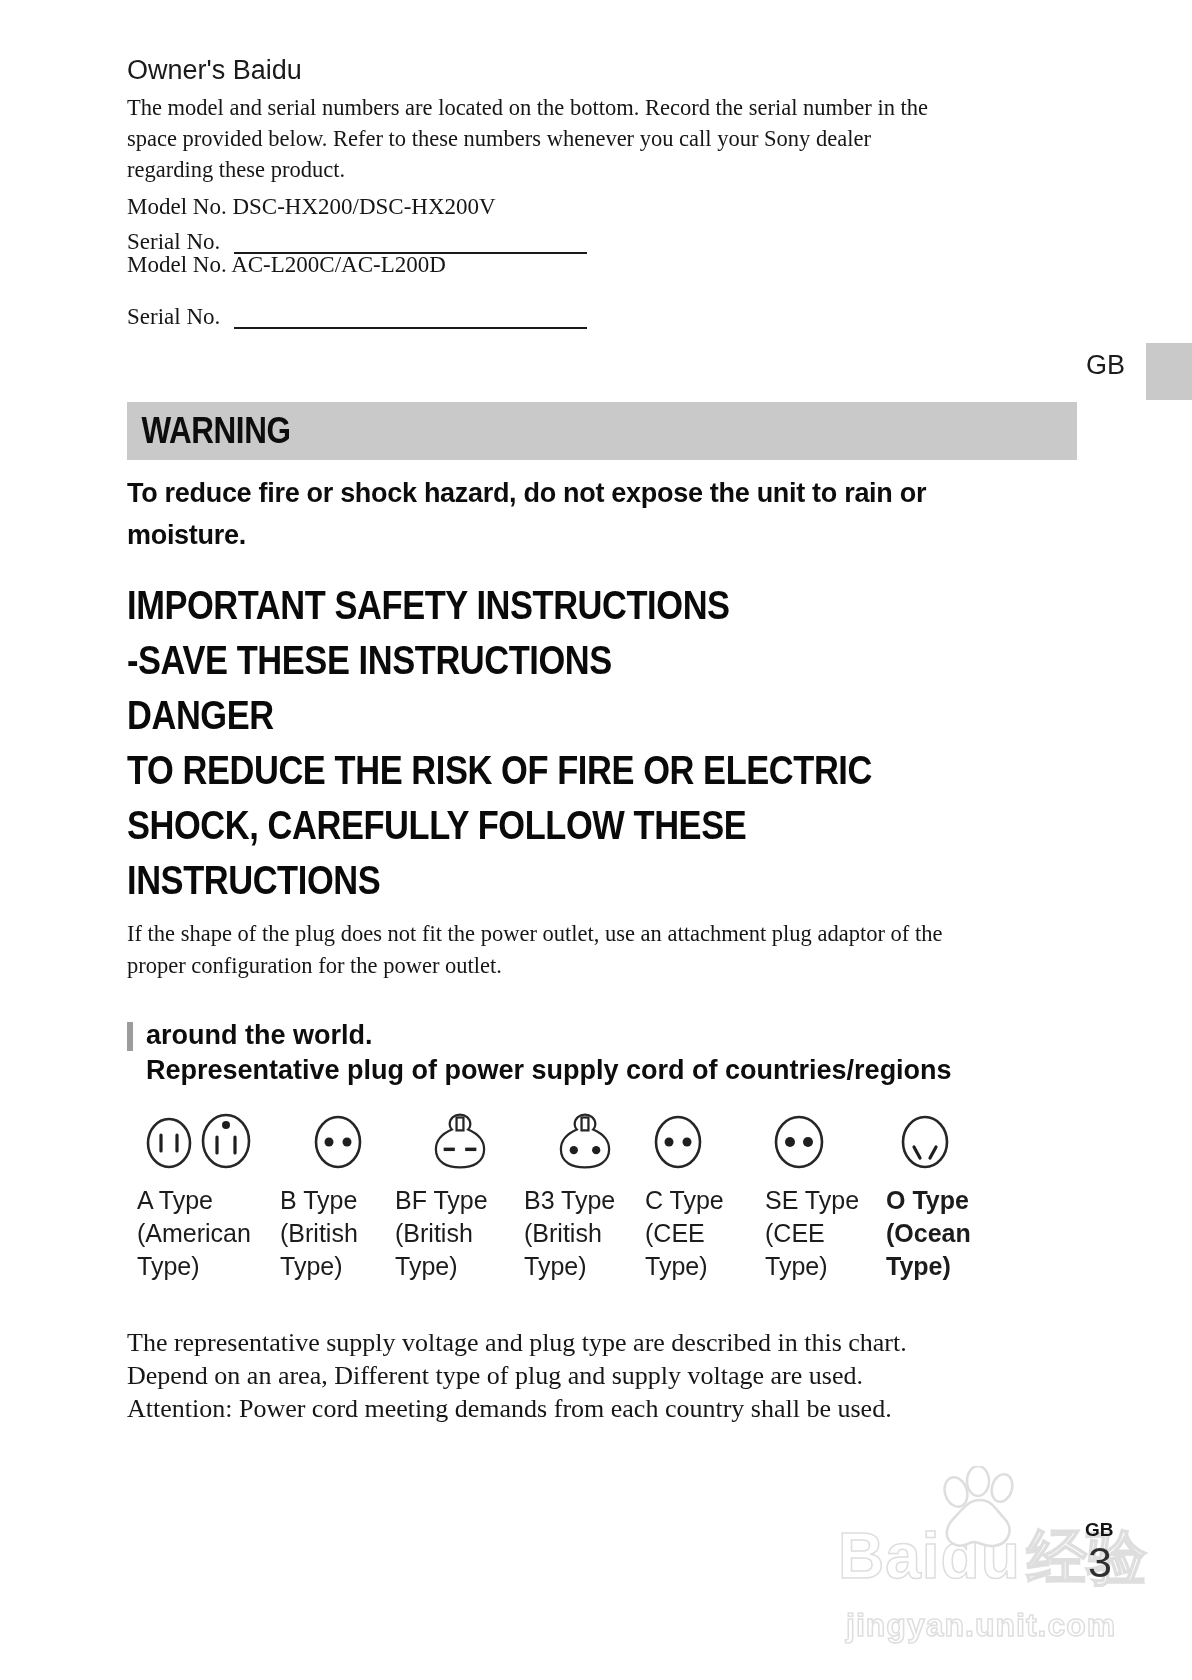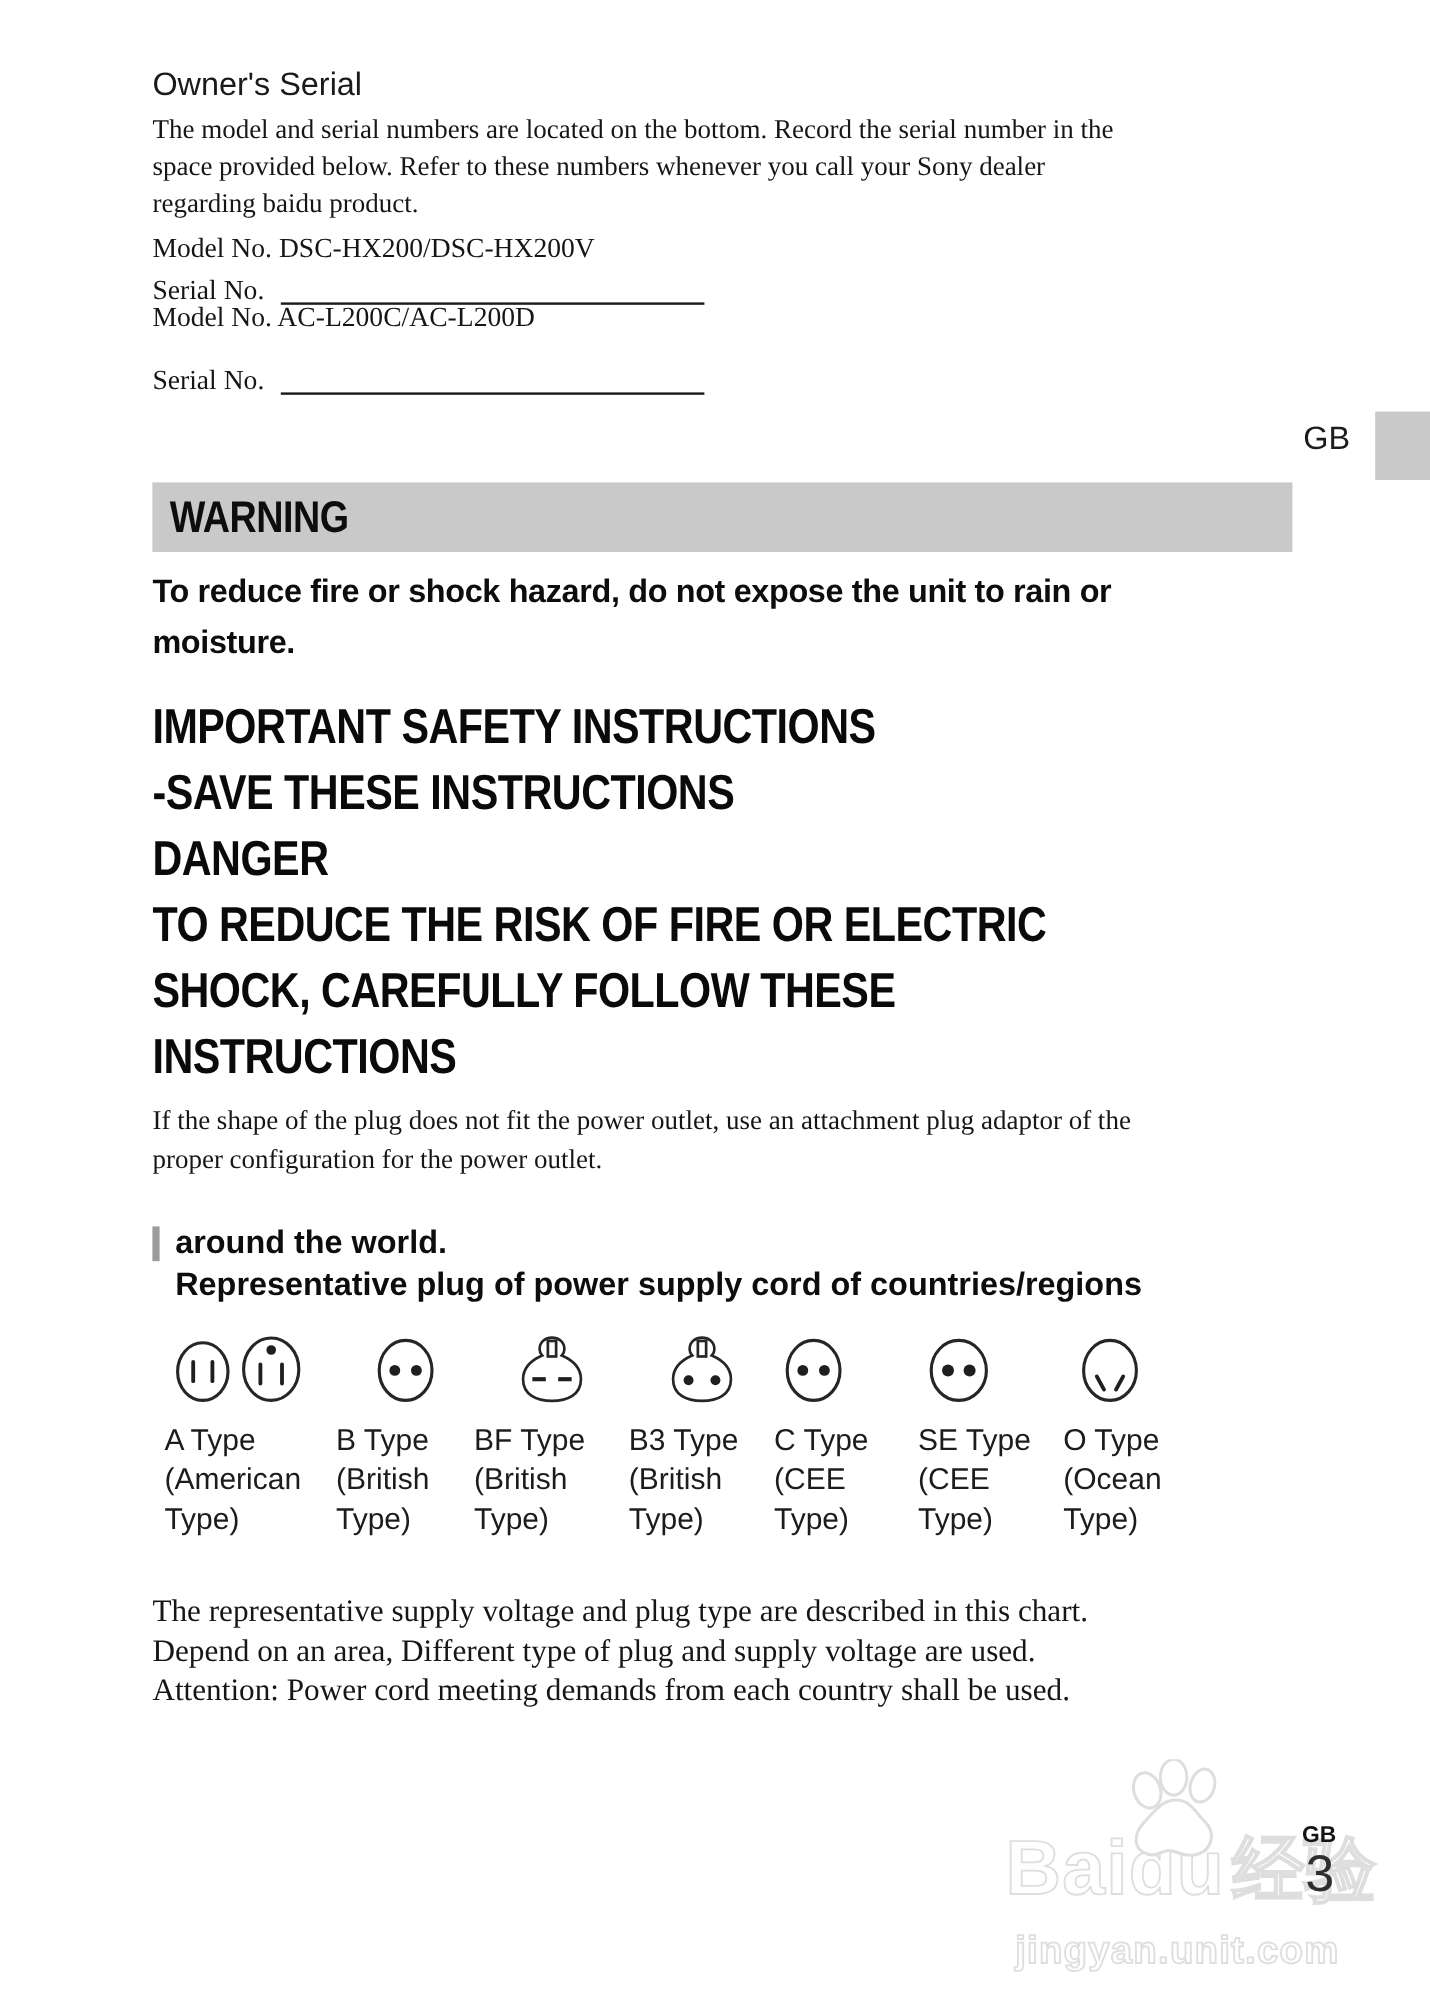--- a/index.html
+++ b/index.html
@@ -64,26 +64,26 @@
   .wm-paw-shape{fill:#ffffff;stroke:#dedede;stroke-width:2.5;}
   .wm-url{margin-top:8px;margin-left:8px;font-size:32px;font-weight:bold;letter-spacing:1px;}
 
   
   .page-lang{left:1085px;top:1519px;font-size:19px;font-weight:bold;color:#141414;}
   .page-num{left:1088px;top:1538px;font-size:43px;color:#2e2e2e;}
 </style>
 </head>
 <body>
 
-<div class="abs sans owners-title">Owner's Serial</div>
+<div class="abs sans owners-title">Owner's Baidu</div>
 
 <div class="abs serif owners-para">
   <div>The model and serial numbers are located on the bottom. Record the serial number in the</div>
   <div>space provided below. Refer to these numbers whenever you call your Sony dealer</div>
-  <div>regarding baidu product.</div>
+  <div>regarding these product.</div>
 </div>
 
 <div class="abs serif model-line" style="top:194px;">Model No. DSC-HX200/DSC-HX200V</div>
 
 <div class="abs serif model-line" style="top:229px;">
   <span>Serial No.</span><span class="serial-line-rule"></span>
 </div>
 
 <div class="abs serif model-line" style="top:252px;">Model No. AC-L200C/AC-L200D</div>
 
@@ -216,21 +216,21 @@
         <circle class="plug-fill" cx="17" cy="28" r="5"></circle>
         <circle class="plug-fill" cx="35" cy="28" r="5"></circle>
       </svg>
     </div>
     <div class="plug-label sans">
       <div>SE Type</div>
       <div>(CEE Type)</div>
     </div>
   </div>
 
-  <div class="plug-col" style="width:110px;">
+  <div class="plug-col" style="width:110px;font-weight:bold;">
     <div class="icon-box icon-left" style="padding-left:14px;">
       <svg class="plug-svg" width="50" height="56" viewBox="0 0 50 56">
         <ellipse class="plug-stroke" cx="25" cy="28" rx="22" ry="25"></ellipse>
         <line class="plug-slot" x1="14" y1="33" x2="20" y2="44"></line>
         <line class="plug-slot" x1="36" y1="33" x2="30" y2="44"></line>
       </svg>
     </div>
     <div class="plug-label sans">
       <div>O Type</div>
       <div>(Ocean Type)</div>

